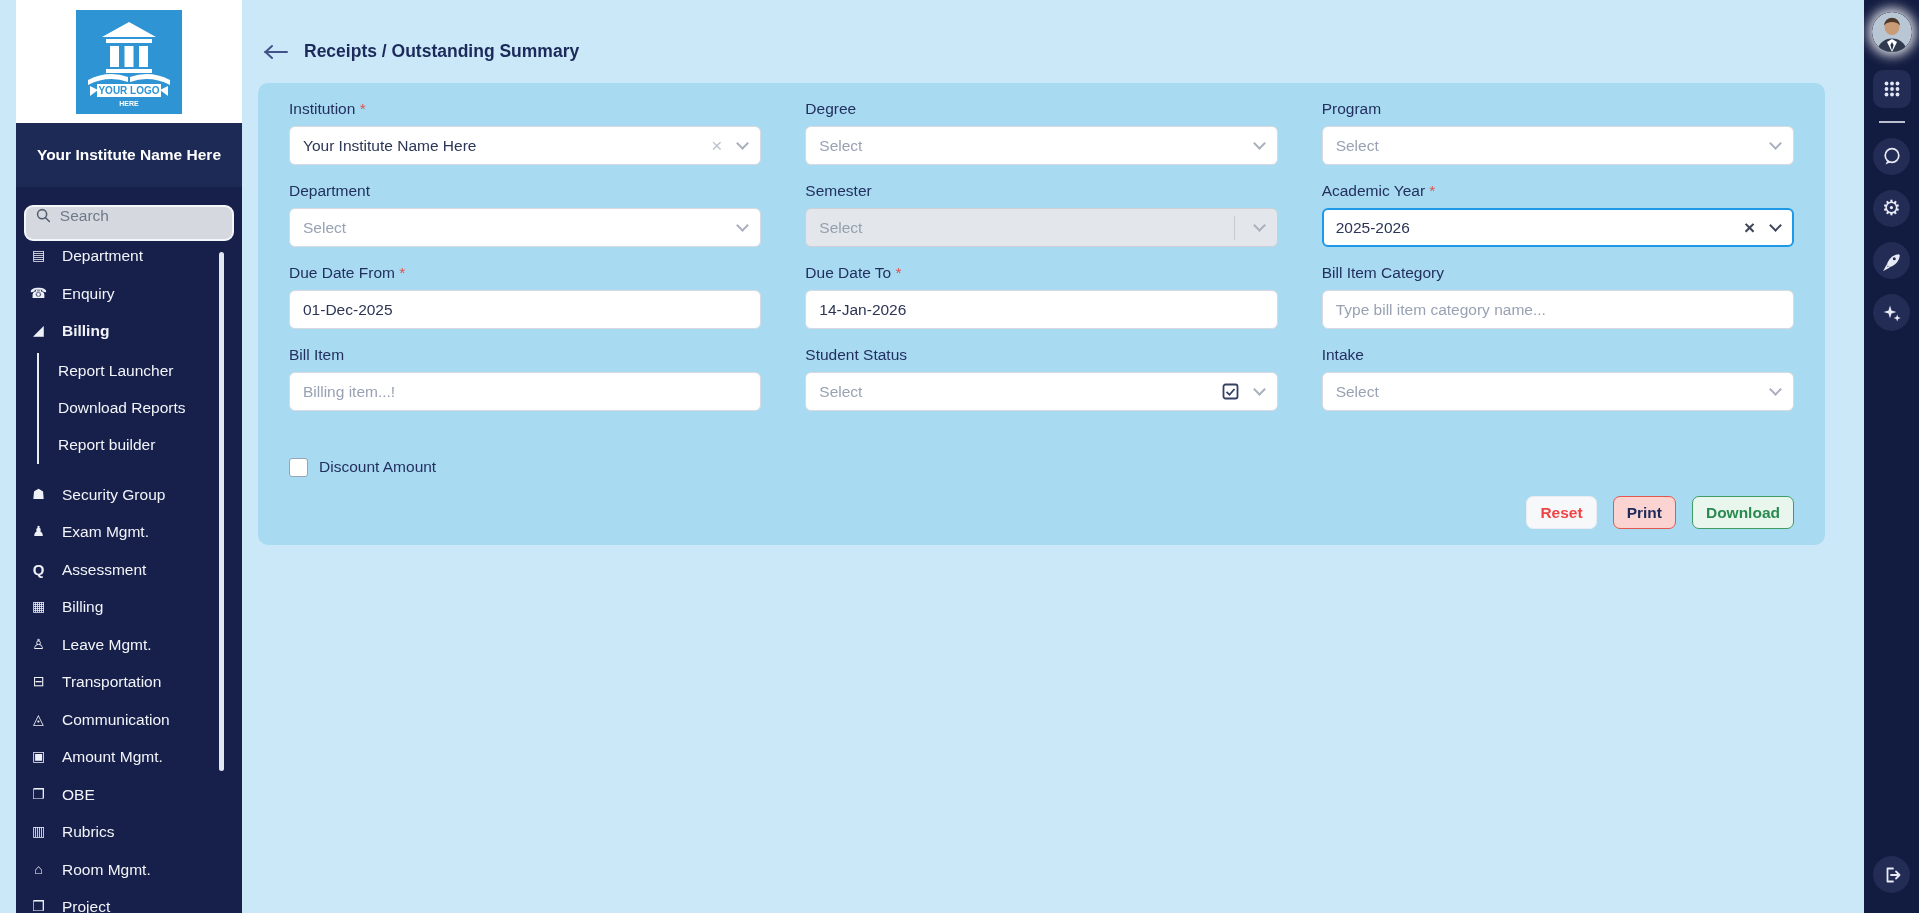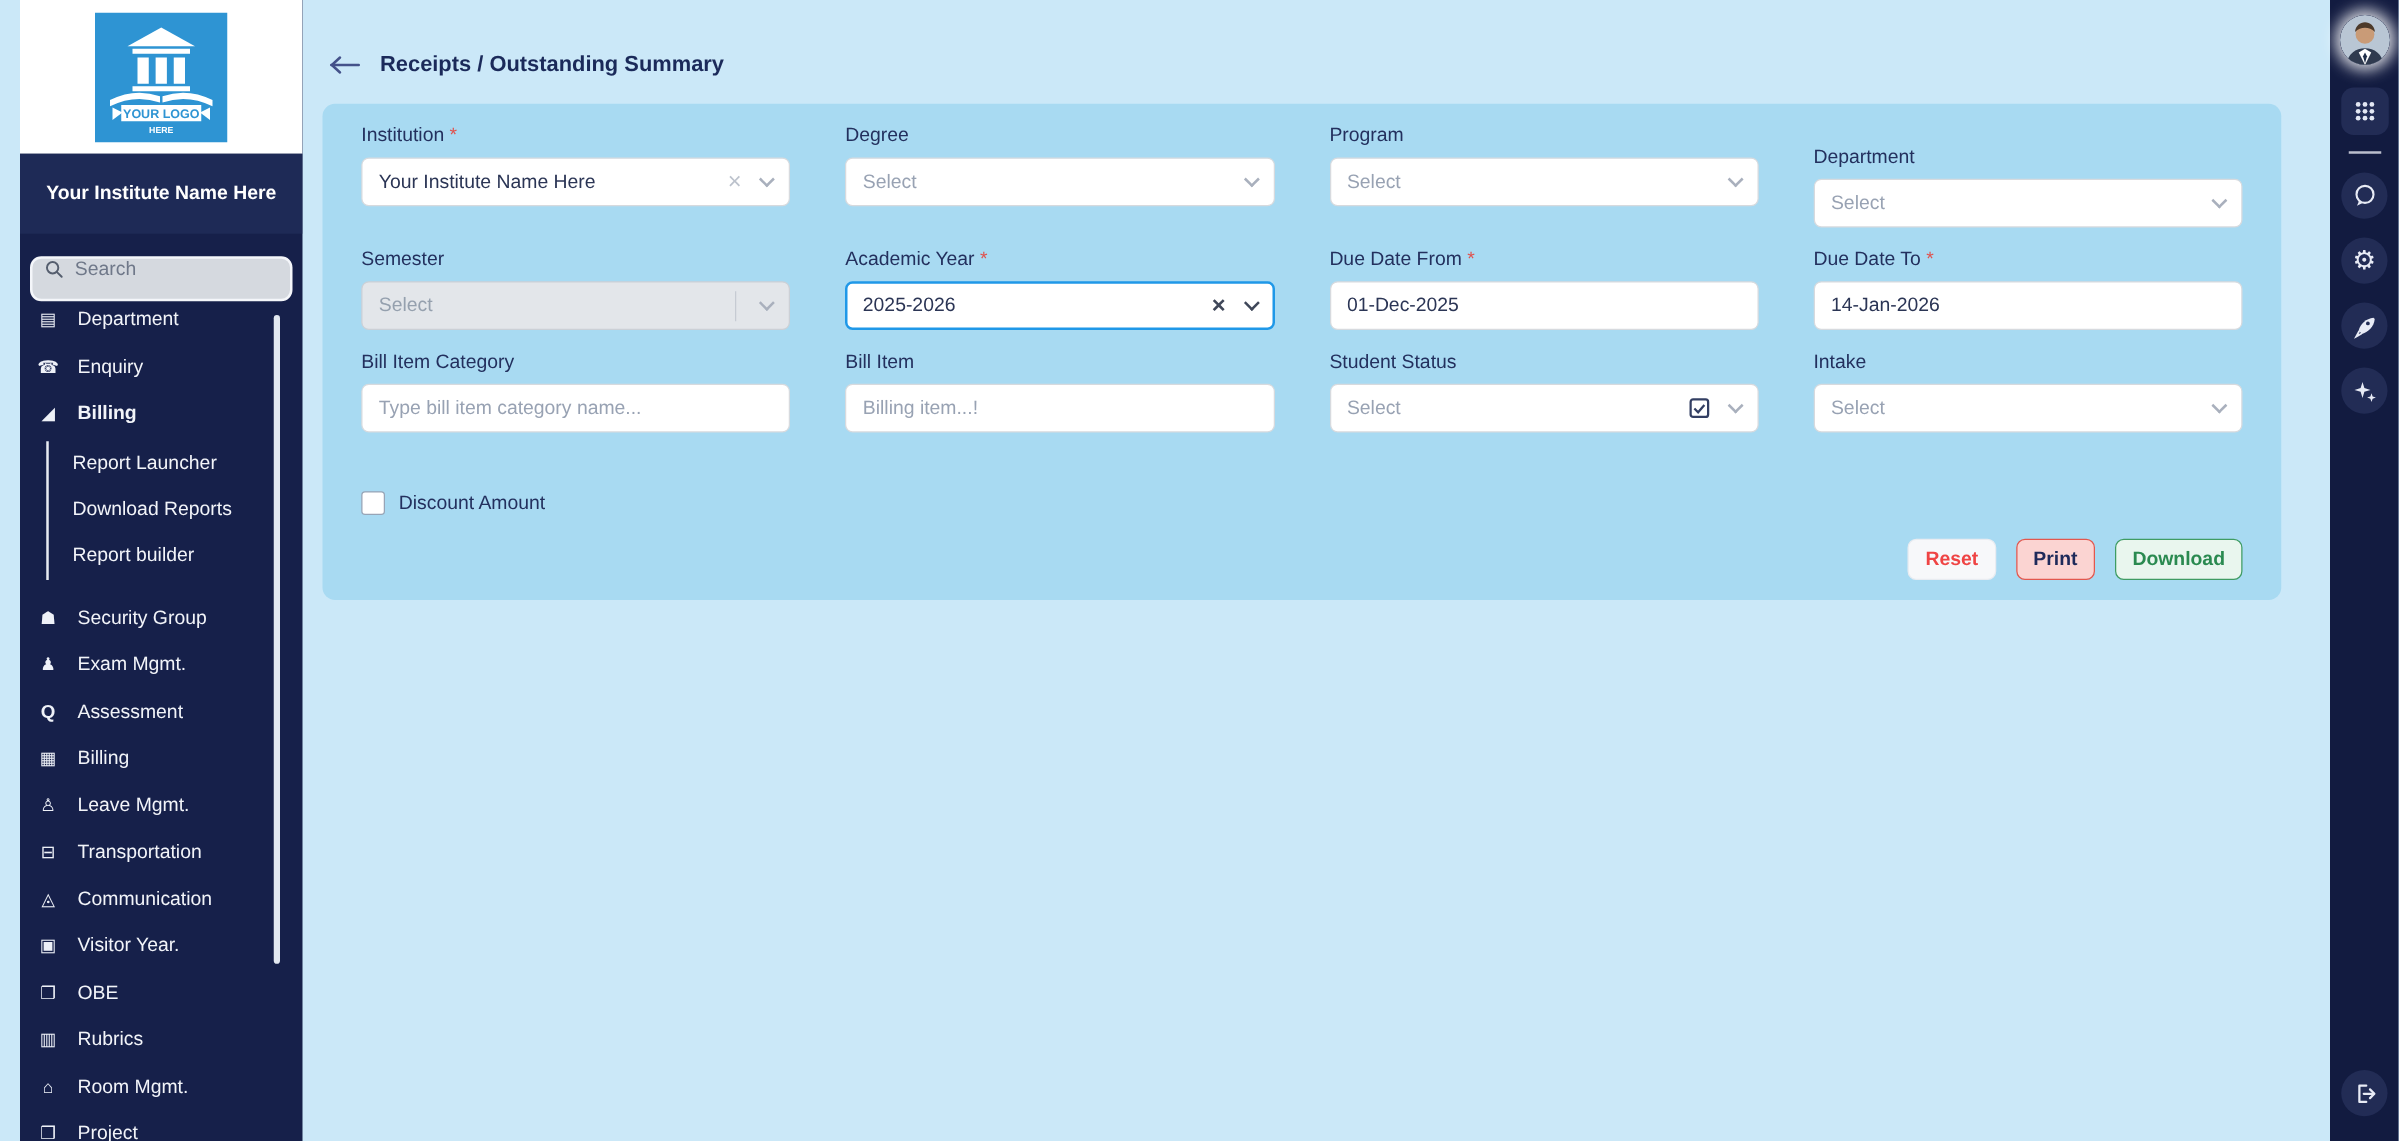--- a/index.html
+++ b/index.html
@@ -23,39 +23,39 @@
   .submenu{border-left:2px solid #e8ebf2;margin:3px 0 12px 21px;padding-left:19px}
   .submenu-item{padding:9.5px 0;font-size:15.5px;color:#f2f4f9;cursor:pointer}
   .sb-scroll{position:absolute;left:219px;top:252px;width:5px;height:519px;background:#e2e8f1;border-radius:3px;z-index:4}
 
   
   .main{position:absolute;left:226px;top:16px;bottom:0;width:1638px;background:#cbe8f8}
   .page-head{display:flex;align-items:center;gap:15px;padding:25px 0 0 37px}
   .back-arrow{cursor:pointer;display:flex;align-items:center}
   .page-title{color:#1b2a5a;font-weight:700;font-size:17.5px}
   .card{margin:21px 39px 0 32px;background:#a8daf2;border-radius:10px;padding:17px 31px 16px}
-  .grid{display:grid;grid-template-columns:1fr 1fr 1fr 1fr;column-gap:44px}
+  .grid{display:grid;grid-template-columns:1fr 1fr 1fr;column-gap:44px}
   .lbl{font-size:15.5px;color:#23305e;margin:0 0 8px;line-height:18px}
   .grid > .fld:nth-child(n+4) .lbl{margin-top:17px}
   .req{color:#e0524e}
   .ctl{height:39px;background:#fff;border:1px solid #d7dade;border-radius:6px;display:flex;align-items:center;padding:0 13px;font-size:15.5px;color:#2b3555;width:100%;cursor:pointer;font-family:inherit}
   input.ctl{cursor:text;outline:none}
   input.ctl::placeholder{color:#98a2b3}
   .ph{color:#98a2b3}
   .val{color:#2b3555}
   .cicons{margin-left:auto;display:flex;align-items:center;gap:16px}
   .x{color:#bcc2cc;font-size:19px;line-height:1;cursor:pointer}
   .chev{width:9px;height:9px;border-right:2px solid #a9b0bd;border-bottom:2px solid #a9b0bd;transform:rotate(45deg);margin-top:-4px;display:inline-block}
   .ctl.focused{border:2px solid #1f98e8;padding:0 12px}
   .ctl.focused .x{color:#3f4759;font-weight:700}
   .ctl.focused .chev{border-color:#3f4759;border-right-width:2.5px;border-bottom-width:2.5px}
   .ctl.disabled{background:#e3e6ea;border-color:#ccd0d6;cursor:default}
   .ctl.disabled .ph{color:#95a0ae}
   .ctl.disabled .cicons::before{content:'';width:1px;height:24px;background:#c6cbd3;margin-right:4px}
-  .chkrow{display:flex;align-items:center;gap:11px;margin-top:47px}
+  .chkrow{display:flex;gap:11px;margin-top:47px}
   .chkbox{width:19px;height:19px;background:#fff;border:1.5px solid #97a4b6;border-radius:3px;cursor:pointer}
   .chklabel{font-size:15.5px;color:#23305e}
   .btnrow{display:flex;justify-content:flex-end;gap:16px;margin-top:19px}
   .btn{height:33px;padding:0 13px;border-radius:7px;font-weight:700;font-size:15.5px;display:flex;align-items:center;cursor:pointer;font-family:inherit}
   .btn-reset{background:#f7f8fa;color:#ef4444;border:1px solid #e9ecf1}
   .btn-print{background:#fbd4d2;color:#1e2a5a;border:1px solid #e3574e}
   .btn-download{background:#e9f6ee;color:#2a8a50;border:1px solid #3f9c63}
 
   
   .rail{position:absolute;right:0;top:0;width:55px;height:913px;background:#121b40;z-index:2;display:flex;flex-direction:column;align-items:center}
@@ -140,21 +140,21 @@
       <div class="menu-item">
         <span class="menu-icon">⊟</span>
         <span class="menu-label">Transportation</span>
       </div>
       <div class="menu-item">
         <span class="menu-icon">◬</span>
         <span class="menu-label">Communication</span>
       </div>
       <div class="menu-item">
         <span class="menu-icon">▣</span>
-        <span class="menu-label">Visitor Year.</span>
+        <span class="menu-label">Amount Mgmt.</span>
       </div>
       <div class="menu-item">
         <span class="menu-icon">❐</span>
         <span class="menu-label">OBE</span>
       </div>
       <div class="menu-item">
         <span class="menu-icon">▥</span>
         <span class="menu-label">Rubrics</span>
       </div>
       <div class="menu-item">

